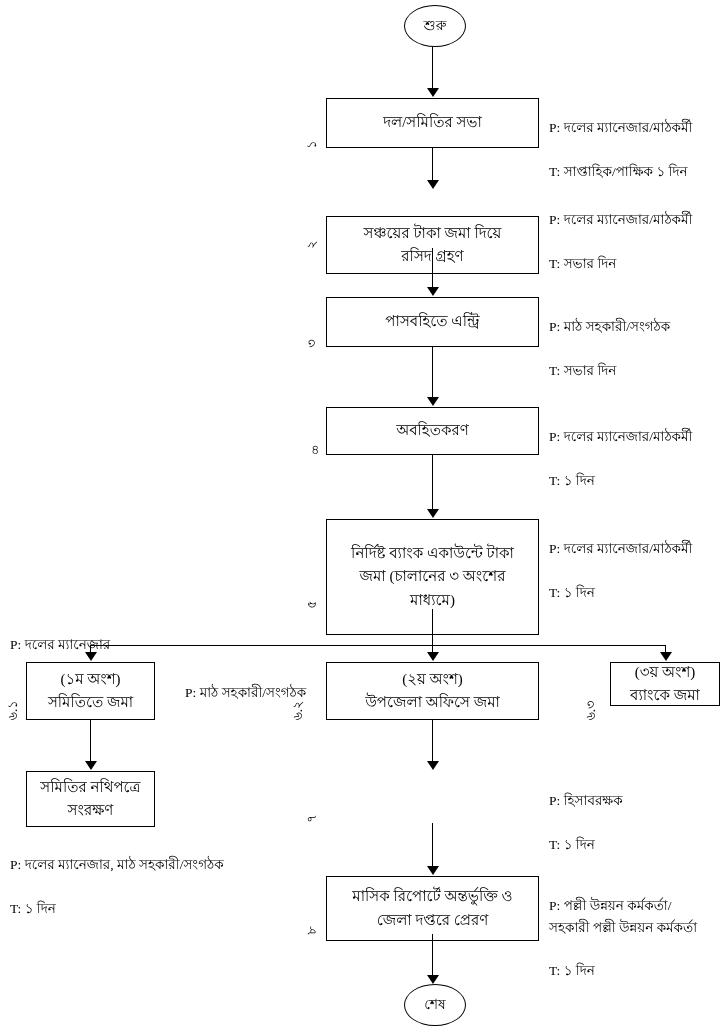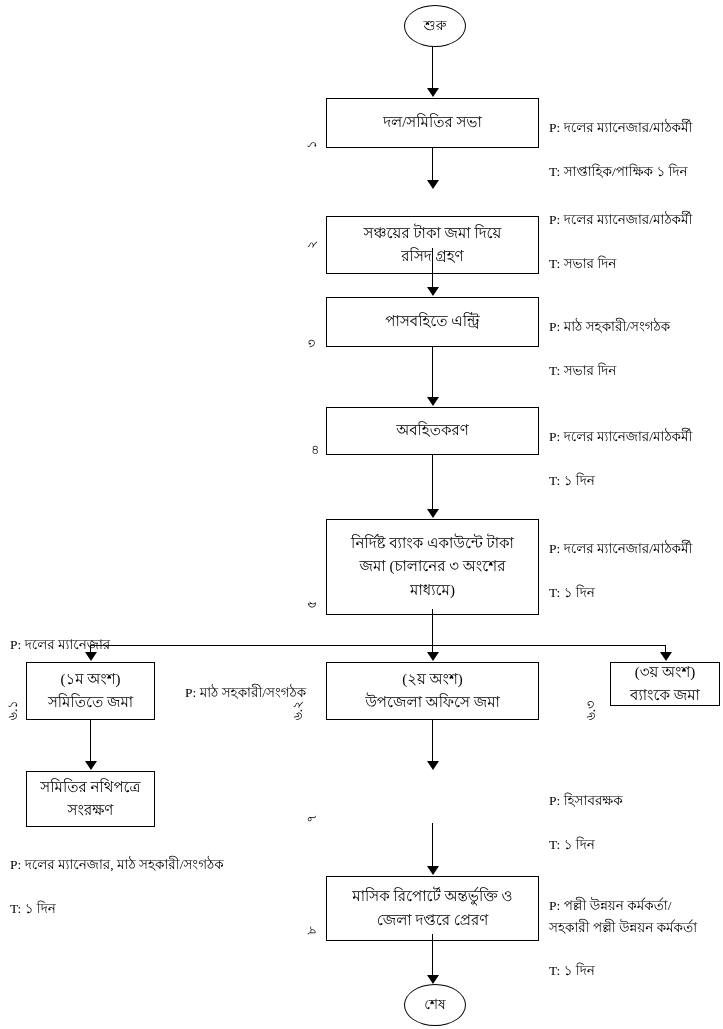--- a/index.html
+++ b/index.html
@@ -128,21 +128,21 @@
   </div>
   <div class="stepnum flat" style="left:311px;top:440px;">৪</div>
   <div class="note" style="left:549px;top:404px;">
     <div>P: দলের ম্যানেজার/মাঠকর্মী</div>
     <div>T: ১ দিন</div>
   </div>
 
   <div class="vline" style="left:432px;top:455px;height:55px;"></div>
   <div class="arrow" style="left:427px;top:509px;"></div>
 
-  <div class="node" style="left:326px;top:519px;width:213px;height:96px;">
+  <div class="node" style="left:326px;top:519px;width:213px;height:116px;">
     <span>নির্দিষ্ট ব্যাংক একাউন্টে টাকা
 জমা (চালানের ৩ অংশের
 মাধ্যমে)</span>
   </div>
   <div class="stepnum" style="left:308px;top:594px;">৫</div>
   <div class="note" style="left:549px;top:516px;">
     <div>P: দলের ম্যানেজার/মাঠকর্মী</div>
     <div>T: ১ দিন</div>
   </div>
 

